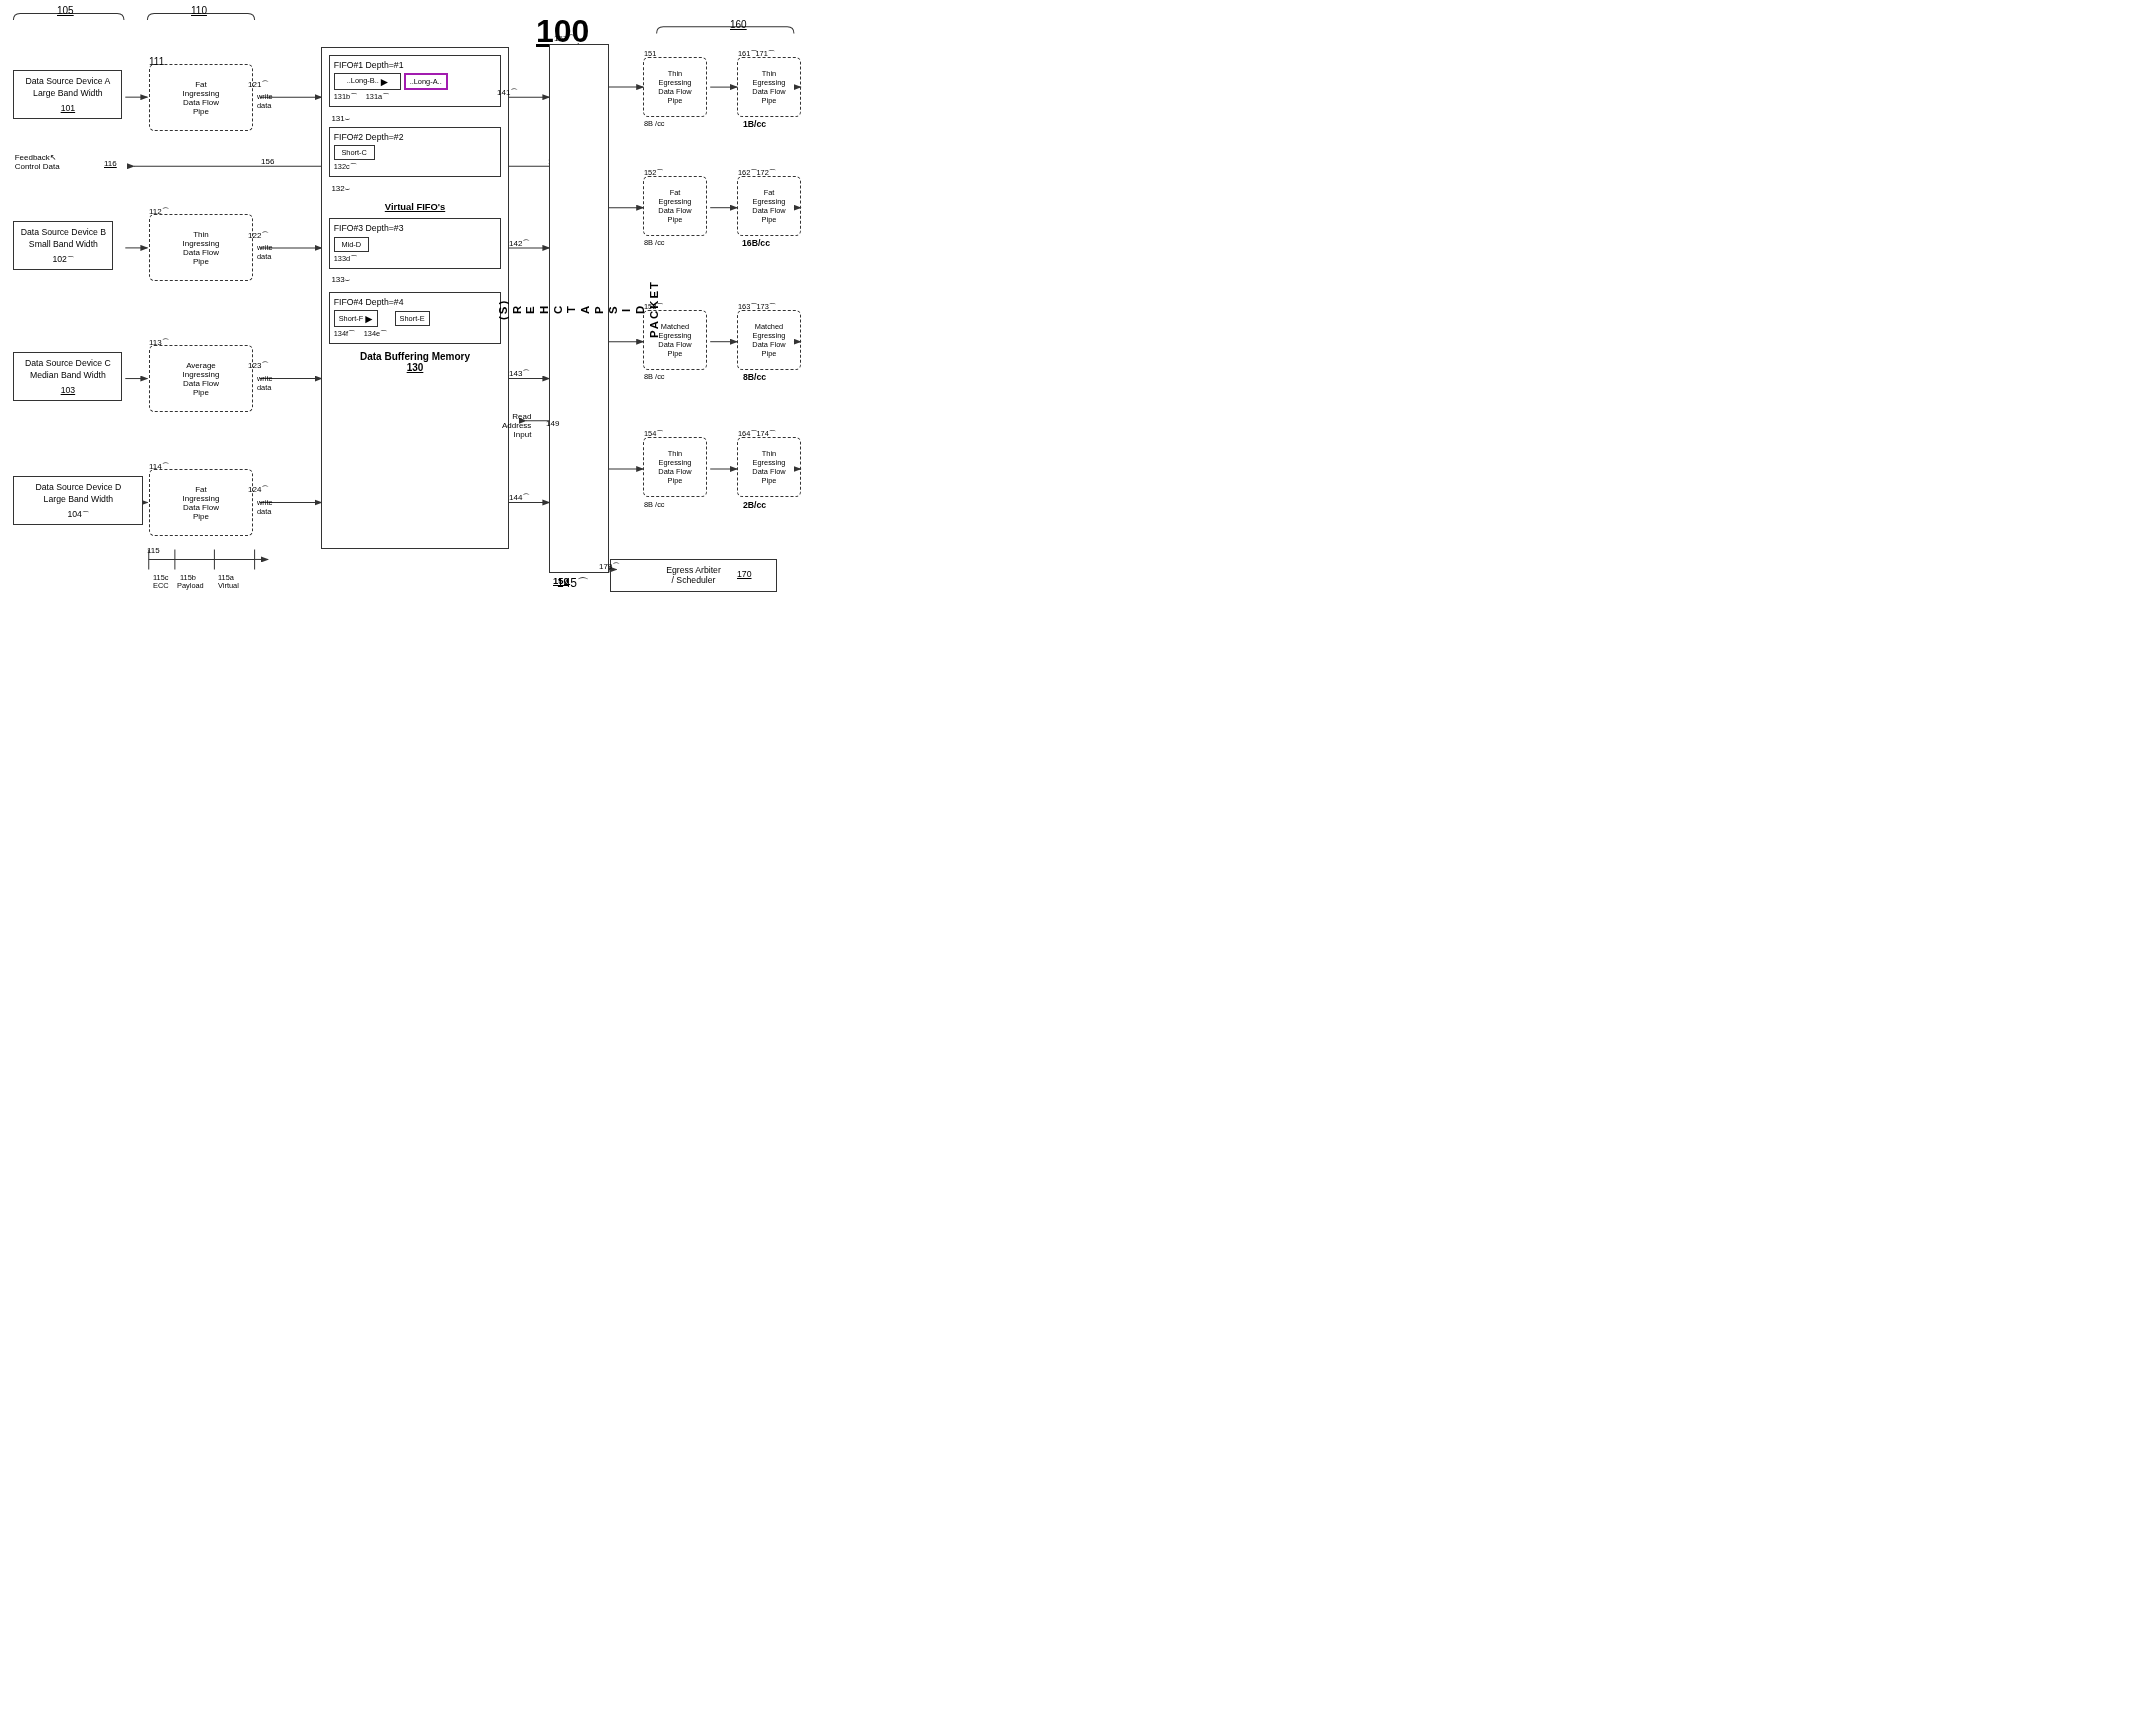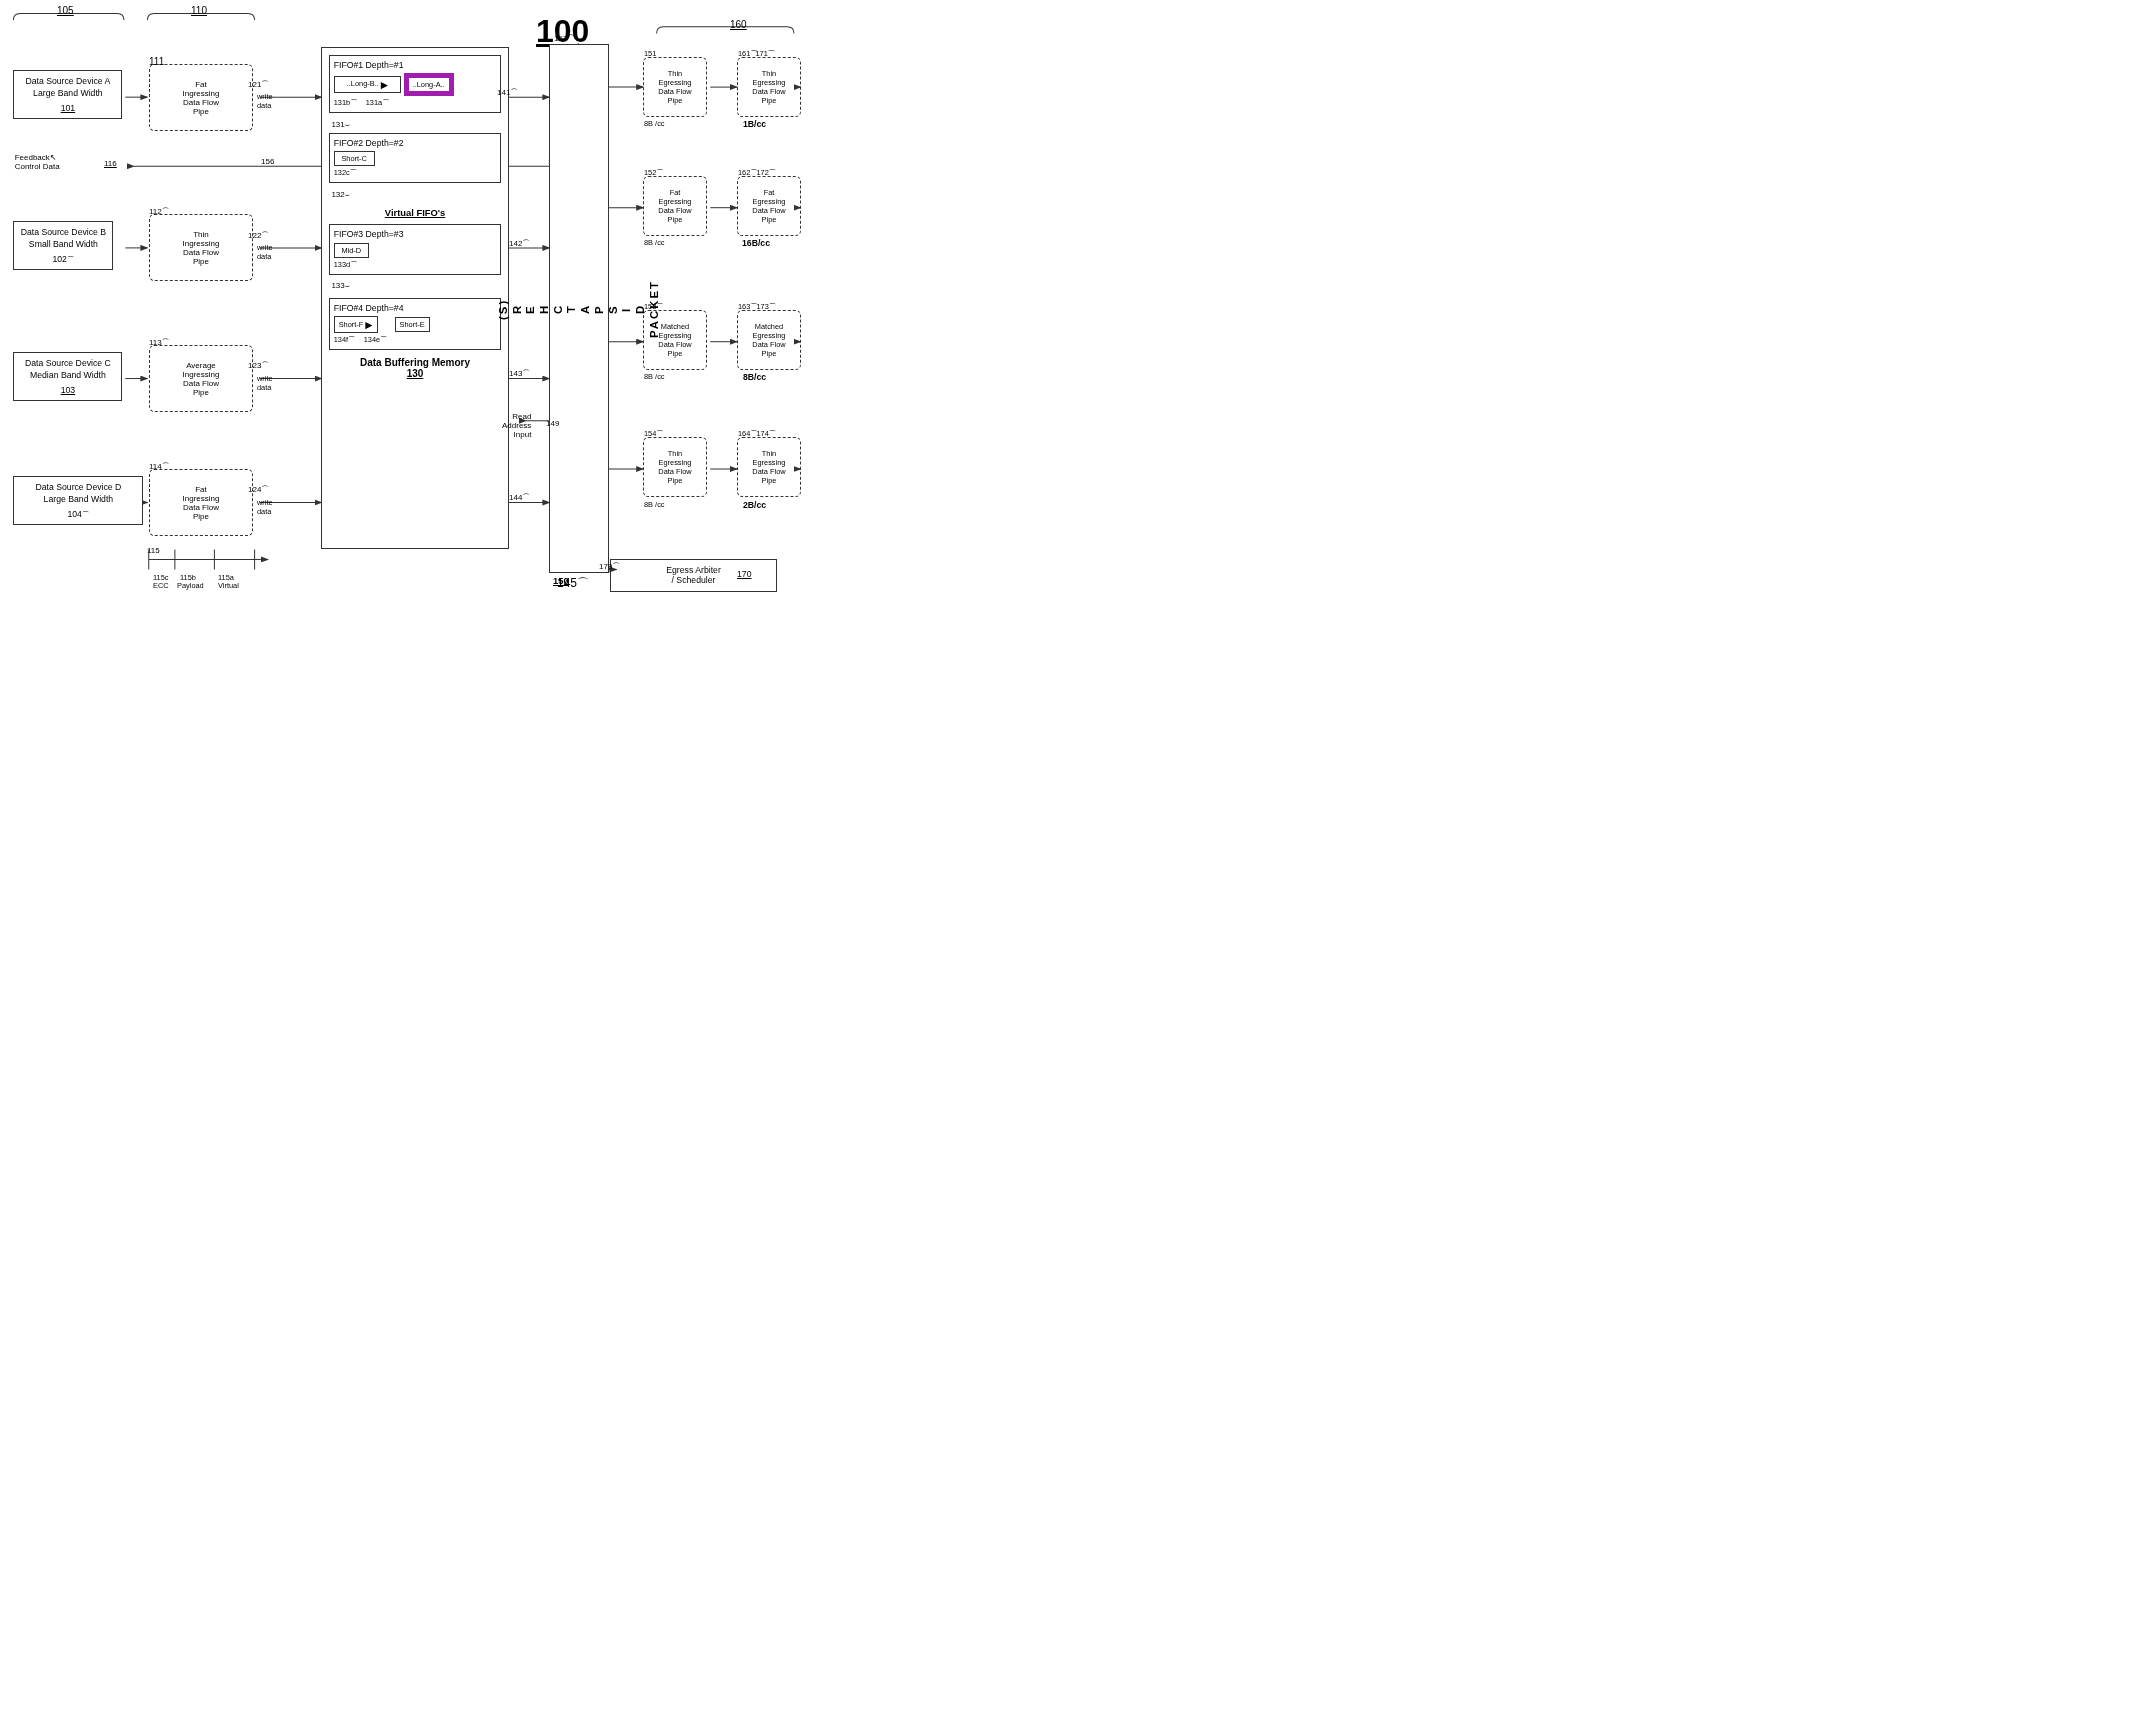--- a/index.html
+++ b/index.html
@@ -206,21 +206,21 @@
 
   <div class="abs" style="left:321px; top:47px; width:188px; height:502px; border:1px solid #333; background:#fff;">
 
     <div style="margin:6.7px; border:1px solid #333; padding:4px;">
       <div style="font-size:8.7px; margin-bottom:3.3px;">FIFO#1 Depth=#1</div>
       <div style="display:flex; gap:2.7px; align-items:center;">
         <div style="border:1px solid #333; padding:2px 12px; font-size:7.4px; display:flex; gap:2px;">
           ..Long-B..
           <span style="font-size:9.4px;">▶</span>
         </div>
-        <div style="border:5px solid #a21caf; padding:2px 4px; font-size:7.4px;">..Long-A..</div>
+        <div style="border:2px solid #a21caf; padding:2px 4px; font-size:7.4px;">..Long-A..</div>
       </div>
       <div style="font-size:7.4px; margin-top:2px;">131b⌒ &nbsp;&nbsp; 131a⌒</div>
     </div>
     <div style="margin-left:9.4px; font-size:8px;">131⌣</div>
 
     <div style="margin:6.7px; margin-top:3.3px; border:1px solid #333; padding:4px;">
       <div style="font-size:8.7px; margin-bottom:3.3px;">FIFO#2 Depth=#2</div>
       <div style="display:flex; gap:2.7px; align-items:center;">
         <div style="border:1px solid #333; padding:2px 6.7px; font-size:7.4px;">Short-C</div>
       </div>

